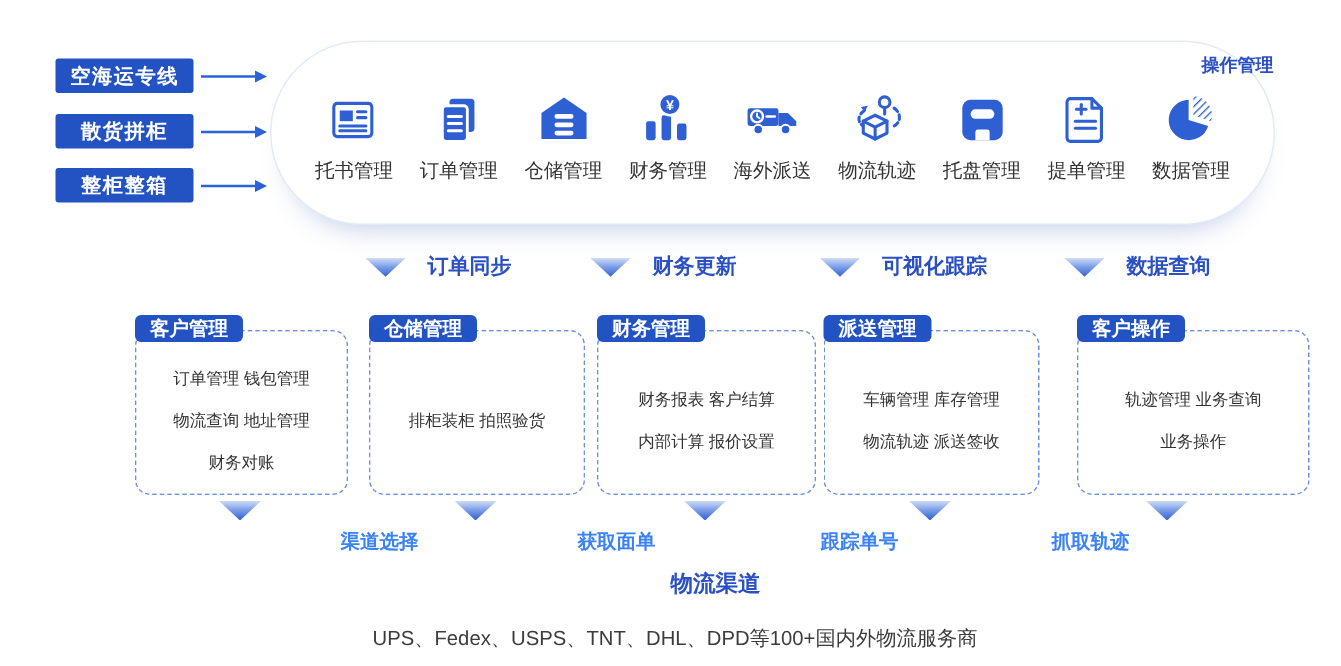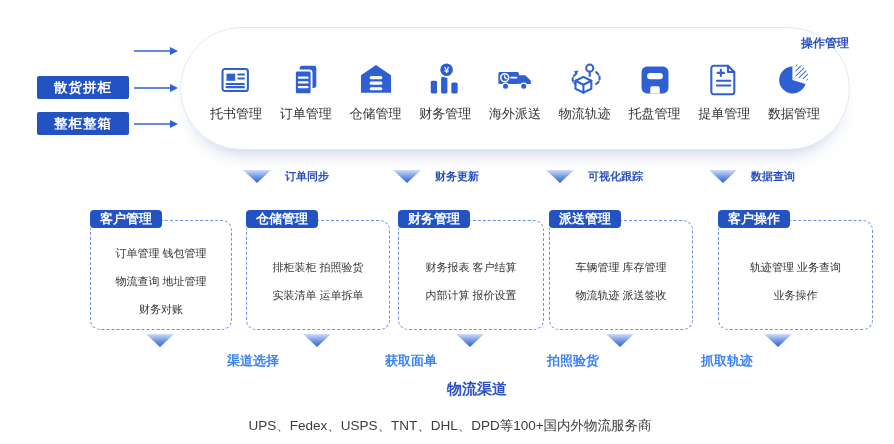--- a/index.html
+++ b/index.html
@@ -22,21 +22,21 @@
               justify-content:space-between; }
   .icon-cell { display:flex; flex-direction:column; align-items:center; width:66px; }
   .icon-cell svg { width:38px; height:38px; }
   .icon-label { margin-top:6px; font-size:13px; color:#333; white-space:nowrap;text-align:center; }
 
   
   .chev { width:28px; height:13px;
           background:linear-gradient(180deg,#cfddf7 0%,#7d9fe8 45%,#2d5fd0 100%);
           clip-path:polygon(0 0,100% 0,50% 100%); }
   .flow-mid { position:absolute; top:169px; display:flex; align-items:center; gap:14px; }
-  .flow-label { color:#2b50c4; font-size:11px; font-weight:bold; white-space:nowrap; }
+  .flow-label { color:#2b50c4; font-size:14px; font-weight:bold; white-space:nowrap; }
 
   
   .module { position:absolute; top:220px; height:108px; border:1px dashed #6d8fe0;
             border-radius:10px; background:#fff; }
   .module-head { position:absolute; top:-11px; left:-1px; background:#2353c3; color:#fff;
                  font-size:13px; font-weight:bold; padding:0 10px; border-radius:4px;
                  white-space:nowrap; }
   .module-body { height:100%; display:flex; flex-direction:column; justify-content:center;
                  align-items:center; padding-top:12px; box-sizing:border-box; }
   .module-line { font-size:11px; color:#333; line-height:28px; white-space:nowrap; }
@@ -51,20 +51,21 @@
                color:#3c3c3c; font-size:13.5px; white-space:nowrap; }
 
   .ic { fill:none; stroke:#2e5fd3; stroke-width:2.6; stroke-linecap:round; stroke-linejoin:round; }
   .icf { fill:#2e5fd3; }
 </style>
 </head>
 <body>
 
 <div class="canvas">
 
+  <div class="src-box" style="top:39px">空海运专线</div>
   <div class="src-box" style="top:76px">散货拼柜</div>
   <div class="src-box" style="top:112px">整柜整箱</div>
 
   <svg class="arrow" style="top:46px" width="46" height="10">
       <line x1="1" y1="5" x2="37" y2="5" stroke="#2b62d9" stroke-width="1.6"></line>
       <polygon points="37,1 45,5 37,9" fill="#2b62d9"></polygon>
     </svg>
   <svg class="arrow" style="top:83px" width="46" height="10">
       <line x1="1" y1="5" x2="37" y2="5" stroke="#2b62d9" stroke-width="1.6"></line>
       <polygon points="37,1 45,5 37,9" fill="#2b62d9"></polygon>
@@ -208,21 +209,20 @@
       <div class="module-line">订单管理 钱包管理</div>
       <div class="module-line">物流查询 地址管理</div>
       <div class="module-line">财务对账</div>
     </div>
   </div>
 
   <div class="module" style="left:246px; width:142px;">
     <div class="module-head">仓储管理</div>
     <div class="module-body">
       <div class="module-line">排柜装柜 拍照验货</div>
-      <div class="module-line">实装清单 运单拆单</div>
     </div>
   </div>
 
   <div class="module" style="left:398px; width:144px;">
     <div class="module-head">财务管理</div>
     <div class="module-body">
       <div class="module-line">财务报表 客户结算</div>
       <div class="module-line">内部计算 报价设置</div>
     </div>
   </div>
@@ -244,19 +244,19 @@
   </div>
 
   <div class="chev chev-bottom" style="left:146px"></div>
   <div class="chev chev-bottom" style="left:303px"></div>
   <div class="chev chev-bottom" style="left:456px"></div>
   <div class="chev chev-bottom" style="left:606px"></div>
   <div class="chev chev-bottom" style="left:764px"></div>
 
   <div class="chan-label" style="left:253px">渠道选择</div>
   <div class="chan-label" style="left:411px">获取面单</div>
-  <div class="chan-label" style="left:573px">拍照验货</div>
+  <div class="chan-label" style="left:573px">跟踪单号</div>
   <div class="chan-label" style="left:727px">抓取轨迹</div>
 
   <div class="channels-title">物流渠道</div>
   <div class="providers">UPS、Fedex、USPS、TNT、DHL、DPD等100+国内外物流服务商</div>
 
 </div>
 
 </body></html>

